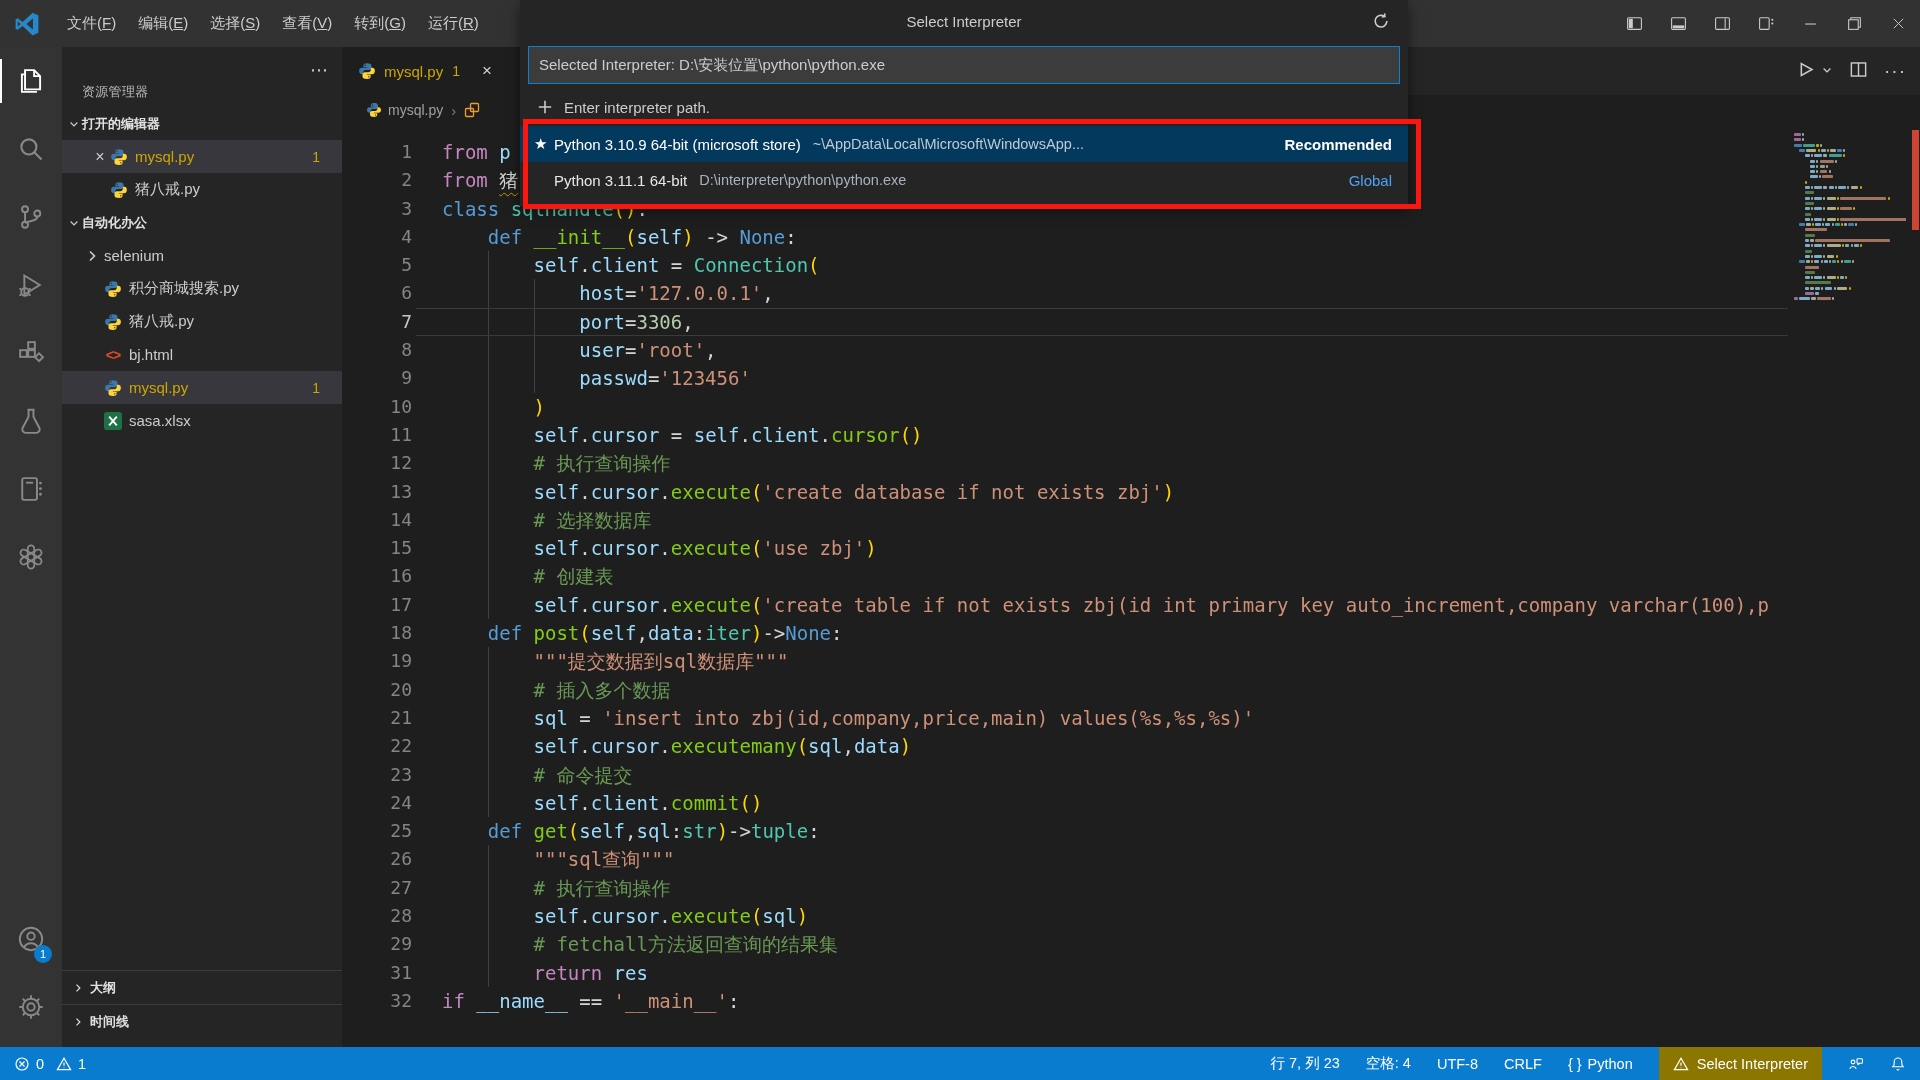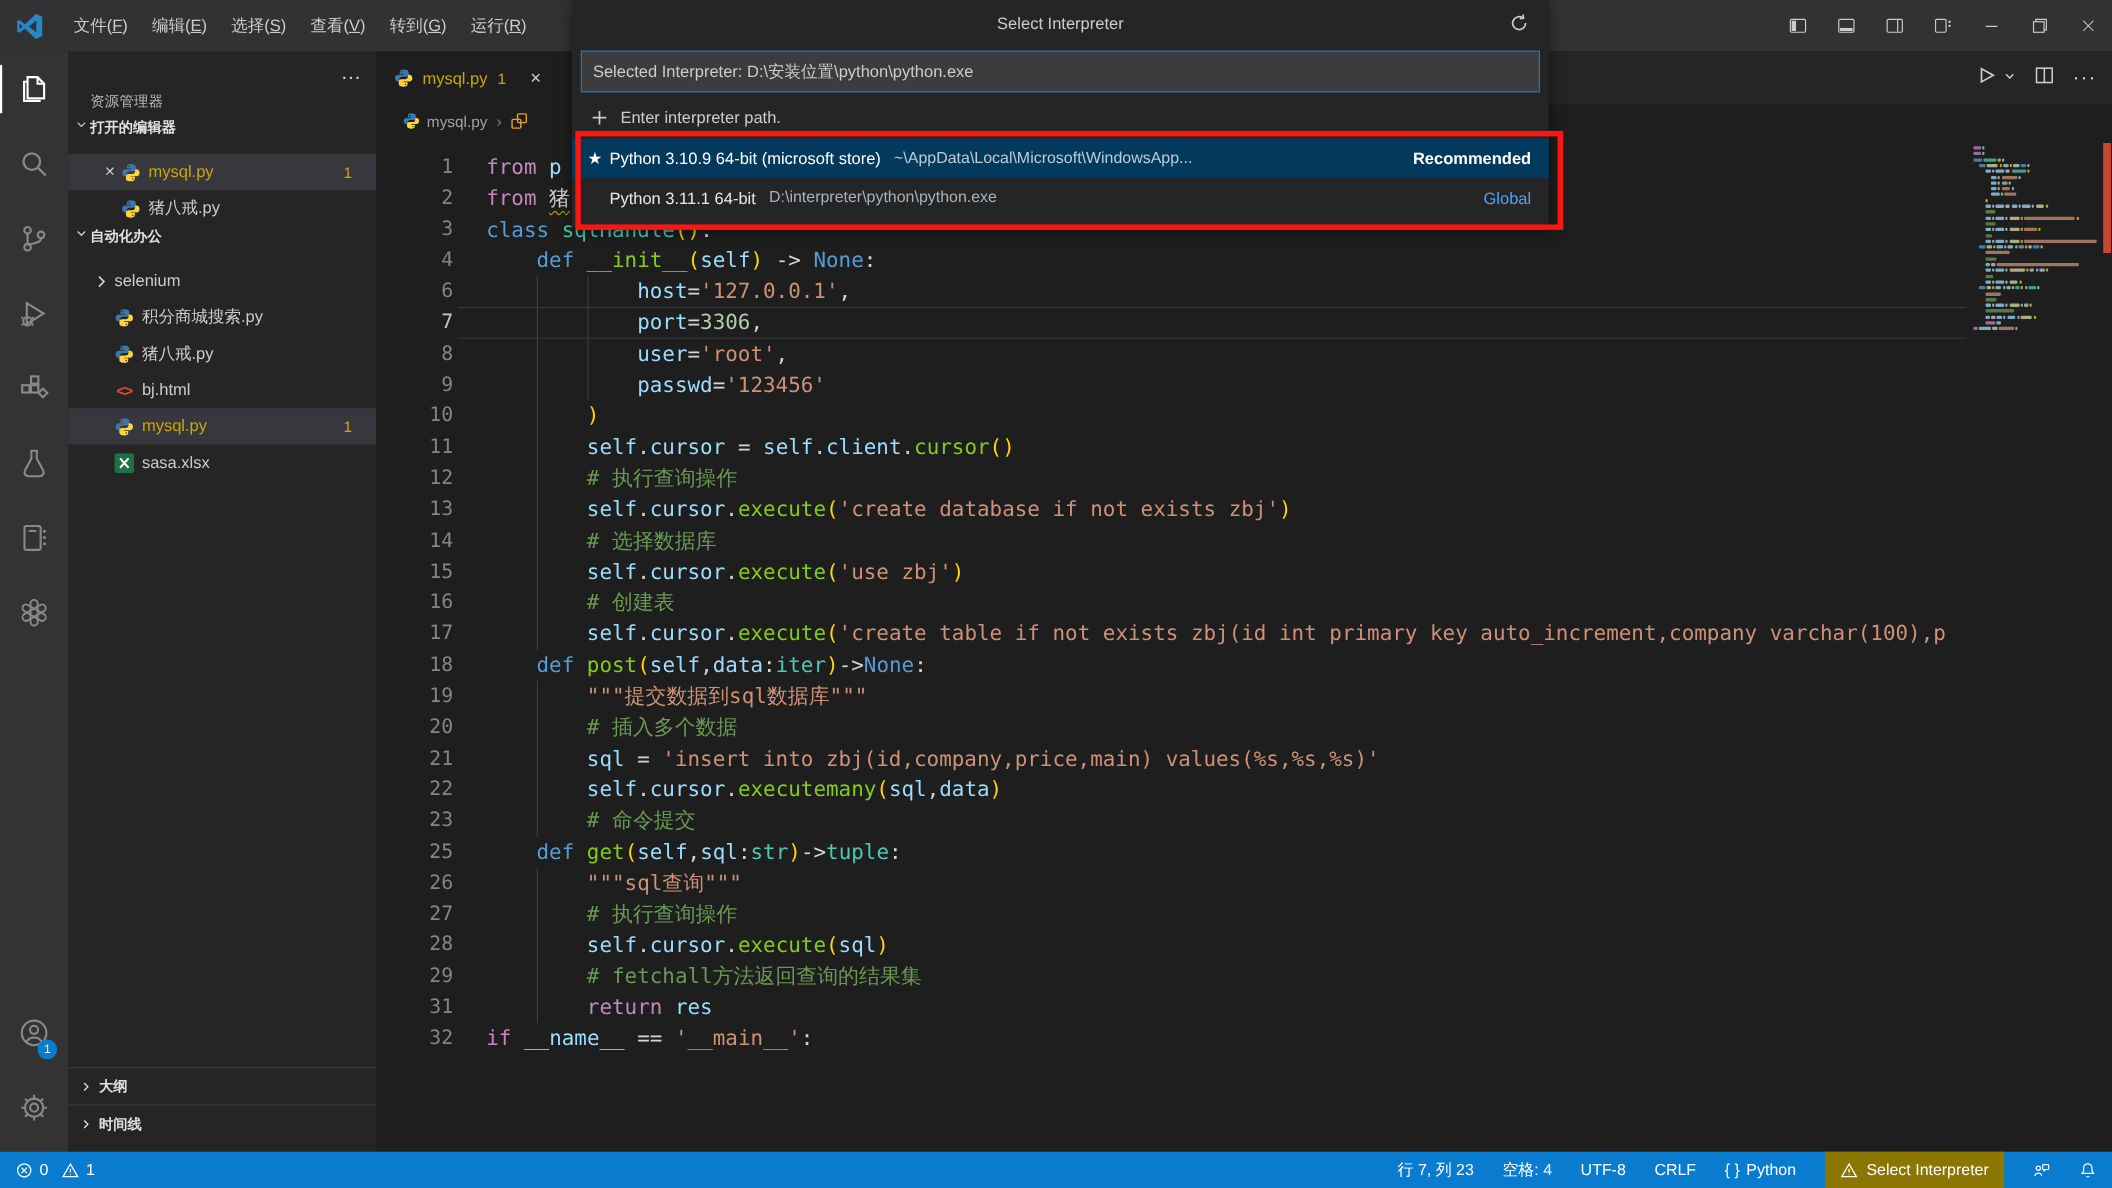--- a/index.html
+++ b/index.html
@@ -26,21 +26,21 @@
   .ab-item svg { width:28px; height:28px; }
   #ab-bottom { position:absolute; bottom:6px; left:0; width:62px; }
   .ab-badge { position:absolute; right:10px; bottom:10px; min-width:18px; height:18px; border-radius:9px;
               background:#0a7cd0; color:#fff; font-size:11px; display:flex; align-items:center; justify-content:center; }
 
   
   #sidebar { position:absolute; left:62px; top:47px; width:280px; bottom:33px; background:#252526; color:#cccccc; }
   #sb-header { position:absolute; left:0; top:0; width:100%; height:44px; }
   #sb-title { position:absolute; left:20px; top:36px; font-size:13px; color:#bbbbbb; letter-spacing:.3px; }
   #sb-actions { position:absolute; right:14px; top:12px; color:#cccccc; font-size:18px; }
-  .sb-section-header { position:absolute; left:0; width:100%; height:33px; display:flex; align-items:flex-start;
+  .sb-section-header { position:absolute; left:0; width:100%; height:33px; display:flex; align-items:center;
                        font-size:13px; font-weight:bold; color:#e0e0e0; }
   .sb-section-header .chev { width:16px; margin-left:4px; display:flex; justify-content:center; color:#cccccc; }
   .sb-rows { position:absolute; left:0; width:100%; }
   .sb-row { height:33px; display:flex; align-items:center; font-size:15px; position:relative; }
   .sb-row.selected { background:#37373d; }
   .sb-row .close-x { width:20px; margin-left:8px; text-align:center; color:#cccccc; font-size:16px; }
   .sb-row .fic { width:18px; height:18px; margin-right:7px; display:flex; align-items:center; justify-content:center; }
   .sb-row .fname { color:#cccccc; }
   .sb-row .fname.warn { color:#cca700; }
   .sb-row .fbadge { position:absolute; right:22px; color:#cca700; font-size:14px; }
@@ -420,38 +420,40 @@
       <span class="sym"><svg viewBox="0 0 16 16" fill="none" stroke="currentColor" stroke-width="1.3">
             <rect x="1.5" y="6.5" width="8" height="8" rx="1"></rect>
             <rect x="6.5" y="1.5" width="8" height="8" rx="1"></rect>
           </svg></span>
     </div>
     <div id="code">
         <div class="cl"><span class="ln">1</span><span class="ct"><span class="tk-c">from </span><span class="tk-v">p</span></span></div>
         <div class="cl"><span class="ln">2</span><span class="ct"><span class="tk-c">from </span><span class="tk-w">猪</span></span></div>
         <div class="cl"><span class="ln">3</span><span class="ct"><span class="tk-k">class </span><span class="tk-t">sqlHandle</span><span class="tk-g">()</span><span class="tk-p">:</span></span></div>
         <div class="cl"><span class="ln">4</span><span class="ct"><span class="ind">    </span><span class="tk-k">def </span><span class="tk-f">__init__</span><span class="tk-g">(</span><span class="tk-v">self</span><span class="tk-g">)</span><span class="tk-p"> -&gt; </span><span class="tk-k">None</span><span class="tk-p">:</span></span></div>
+        <div class="cl"><span class="ln">5</span><span class="ct"><span class="ind">    </span><span class="ind g">    </span><span class="tk-v">self</span><span class="tk-p">.</span><span class="tk-v">client</span><span class="tk-p"> = </span><span class="tk-t">Connection</span><span class="tk-g">(</span></span></div>
         <div class="cl"><span class="ln">6</span><span class="ct"><span class="ind">    </span><span class="ind g">    </span><span class="ind g">    </span><span class="tk-v">host</span><span class="tk-p">=</span><span class="tk-s">'127.0.0.1'</span><span class="tk-p">,</span></span></div>
         <div class="cl current"><span class="ln">7</span><span class="ct"><span class="ind">    </span><span class="ind g">    </span><span class="ind g">    </span><span class="tk-v">port</span><span class="tk-p">=</span><span class="tk-n">3306</span><span class="tk-p">,</span></span></div>
         <div class="cl"><span class="ln">8</span><span class="ct"><span class="ind">    </span><span class="ind g">    </span><span class="ind g">    </span><span class="tk-v">user</span><span class="tk-p">=</span><span class="tk-s">'root'</span><span class="tk-p">,</span></span></div>
         <div class="cl"><span class="ln">9</span><span class="ct"><span class="ind">    </span><span class="ind g">    </span><span class="ind g">    </span><span class="tk-v">passwd</span><span class="tk-p">=</span><span class="tk-s">'123456'</span></span></div>
         <div class="cl"><span class="ln">10</span><span class="ct"><span class="ind">    </span><span class="ind g">    </span><span class="tk-g">)</span></span></div>
         <div class="cl"><span class="ln">11</span><span class="ct"><span class="ind">    </span><span class="ind g">    </span><span class="tk-v">self</span><span class="tk-p">.</span><span class="tk-v">cursor</span><span class="tk-p"> = </span><span class="tk-v">self</span><span class="tk-p">.</span><span class="tk-v">client</span><span class="tk-p">.</span><span class="tk-f">cursor</span><span class="tk-g">()</span></span></div>
         <div class="cl"><span class="ln">12</span><span class="ct"><span class="ind">    </span><span class="ind g">    </span><span class="tk-m"># 执行查询操作</span></span></div>
         <div class="cl"><span class="ln">13</span><span class="ct"><span class="ind">    </span><span class="ind g">    </span><span class="tk-v">self</span><span class="tk-p">.</span><span class="tk-v">cursor</span><span class="tk-p">.</span><span class="tk-f">execute</span><span class="tk-g">(</span><span class="tk-s">'create database if not exists zbj'</span><span class="tk-g">)</span></span></div>
         <div class="cl"><span class="ln">14</span><span class="ct"><span class="ind">    </span><span class="ind g">    </span><span class="tk-m"># 选择数据库</span></span></div>
         <div class="cl"><span class="ln">15</span><span class="ct"><span class="ind">    </span><span class="ind g">    </span><span class="tk-v">self</span><span class="tk-p">.</span><span class="tk-v">cursor</span><span class="tk-p">.</span><span class="tk-f">execute</span><span class="tk-g">(</span><span class="tk-s">'use zbj'</span><span class="tk-g">)</span></span></div>
         <div class="cl"><span class="ln">16</span><span class="ct"><span class="ind">    </span><span class="ind g">    </span><span class="tk-m"># 创建表</span></span></div>
         <div class="cl"><span class="ln">17</span><span class="ct"><span class="ind">    </span><span class="ind g">    </span><span class="tk-v">self</span><span class="tk-p">.</span><span class="tk-v">cursor</span><span class="tk-p">.</span><span class="tk-f">execute</span><span class="tk-g">(</span><span class="tk-s">'create table if not exists zbj(id int primary key auto_increment,company varchar(100),p</span></span></div>
         <div class="cl"><span class="ln">18</span><span class="ct"><span class="ind">    </span><span class="tk-k">def </span><span class="tk-f">post</span><span class="tk-g">(</span><span class="tk-v">self</span><span class="tk-p">,</span><span class="tk-v">data</span><span class="tk-p">:</span><span class="tk-t">iter</span><span class="tk-g">)</span><span class="tk-p">-&gt;</span><span class="tk-k">None</span><span class="tk-p">:</span></span></div>
         <div class="cl"><span class="ln">19</span><span class="ct"><span class="ind">    </span><span class="ind g">    </span><span class="tk-s">"""提交数据到sql数据库"""</span></span></div>
         <div class="cl"><span class="ln">20</span><span class="ct"><span class="ind">    </span><span class="ind g">    </span><span class="tk-m"># 插入多个数据</span></span></div>
         <div class="cl"><span class="ln">21</span><span class="ct"><span class="ind">    </span><span class="ind g">    </span><span class="tk-v">sql</span><span class="tk-p"> = </span><span class="tk-s">'insert into zbj(id,company,price,main) values(%s,%s,%s)'</span></span></div>
         <div class="cl"><span class="ln">22</span><span class="ct"><span class="ind">    </span><span class="ind g">    </span><span class="tk-v">self</span><span class="tk-p">.</span><span class="tk-v">cursor</span><span class="tk-p">.</span><span class="tk-f">executemany</span><span class="tk-g">(</span><span class="tk-v">sql</span><span class="tk-p">,</span><span class="tk-v">data</span><span class="tk-g">)</span></span></div>
         <div class="cl"><span class="ln">23</span><span class="ct"><span class="ind">    </span><span class="ind g">    </span><span class="tk-m"># 命令提交</span></span></div>
+        <div class="cl"><span class="ln">24</span><span class="ct"><span class="ind">    </span><span class="ind g">    </span><span class="tk-v">self</span><span class="tk-p">.</span><span class="tk-v">client</span><span class="tk-p">.</span><span class="tk-f">commit</span><span class="tk-g">()</span></span></div>
         <div class="cl"><span class="ln">25</span><span class="ct"><span class="ind">    </span><span class="tk-k">def </span><span class="tk-f">get</span><span class="tk-g">(</span><span class="tk-v">self</span><span class="tk-p">,</span><span class="tk-v">sql</span><span class="tk-p">:</span><span class="tk-t">str</span><span class="tk-g">)</span><span class="tk-p">-&gt;</span><span class="tk-t">tuple</span><span class="tk-p">:</span></span></div>
         <div class="cl"><span class="ln">26</span><span class="ct"><span class="ind">    </span><span class="ind g">    </span><span class="tk-s">"""sql查询"""</span></span></div>
         <div class="cl"><span class="ln">27</span><span class="ct"><span class="ind">    </span><span class="ind g">    </span><span class="tk-m"># 执行查询操作</span></span></div>
         <div class="cl"><span class="ln">28</span><span class="ct"><span class="ind">    </span><span class="ind g">    </span><span class="tk-v">self</span><span class="tk-p">.</span><span class="tk-v">cursor</span><span class="tk-p">.</span><span class="tk-f">execute</span><span class="tk-g">(</span><span class="tk-v">sql</span><span class="tk-g">)</span></span></div>
         <div class="cl"><span class="ln">29</span><span class="ct"><span class="ind">    </span><span class="ind g">    </span><span class="tk-m"># fetchall方法返回查询的结果集</span></span></div>
         <div class="cl"><span class="ln">31</span><span class="ct"><span class="ind">    </span><span class="ind g">    </span><span class="tk-c">return </span><span class="tk-v">res</span></span></div>
         <div class="cl"><span class="ln">32</span><span class="ct"><span class="tk-c">if </span><span class="tk-v">__name__</span><span class="tk-p"> == </span><span class="tk-s">'__main__'</span><span class="tk-p">:</span></span></div>
       </div>
     <div id="minimap">
         <span class="mm-seg" style="left: 6px; top: 8px; width: 6.6px; background: rgb(197, 134, 192); opacity: 0.75;"></span>

